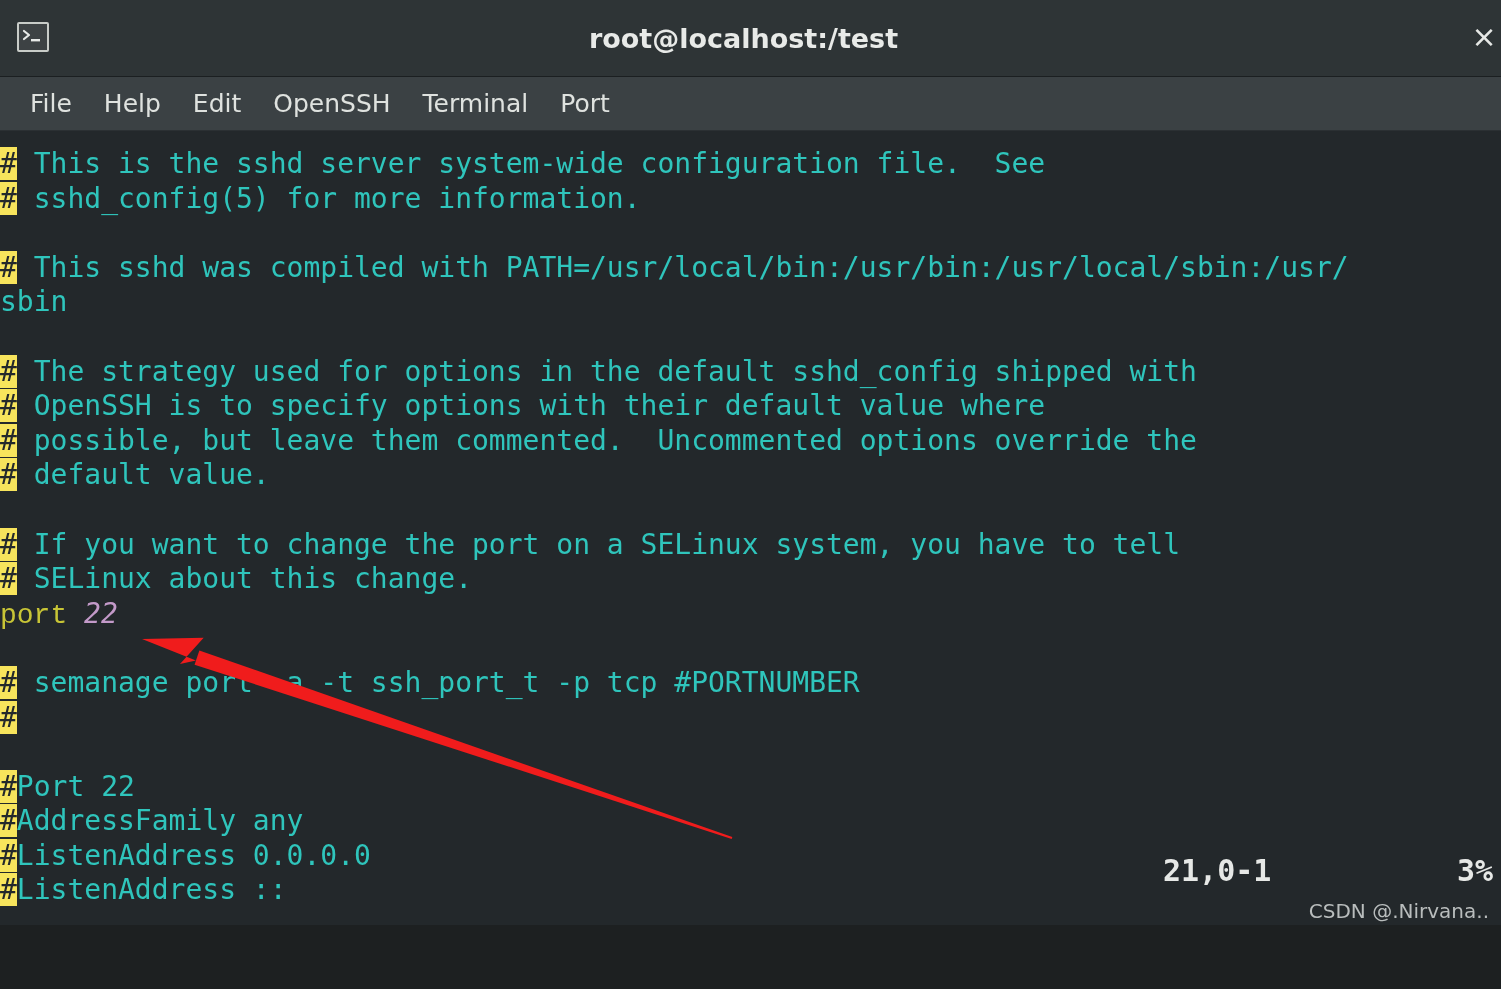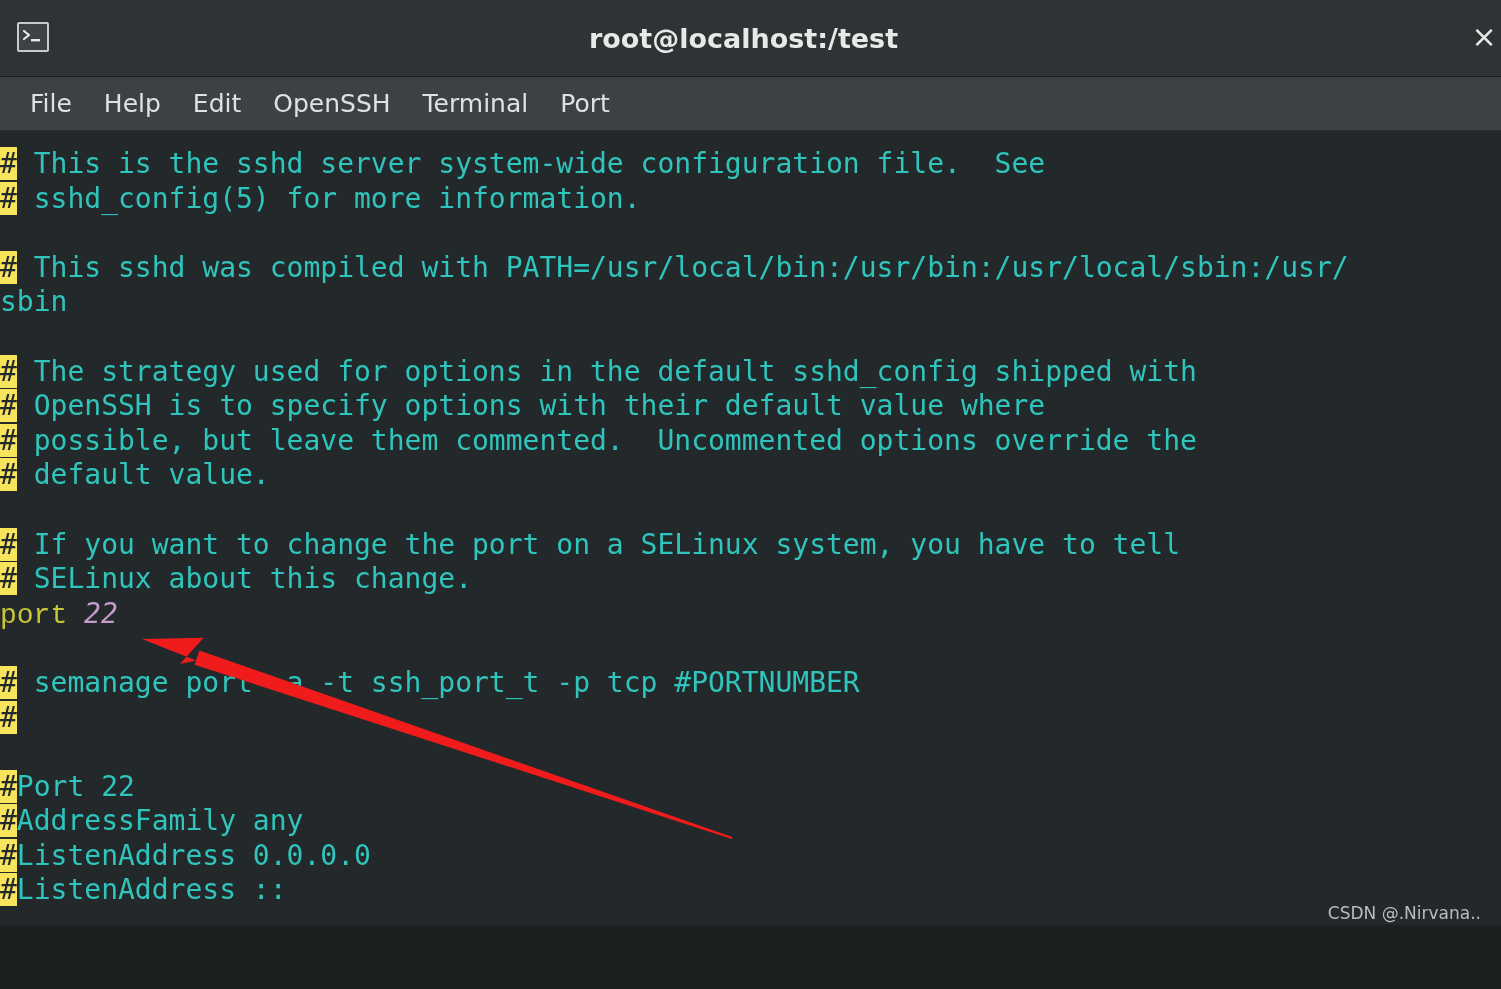--- a/index.html
+++ b/index.html
@@ -133,24 +133,24 @@
     left: 1163px;
     top: 0;
   }
   .status-pct {
     position: absolute;
     right: 8px;
     top: 0;
   }
   .watermark {
     position: absolute;
-    right: 20px;
+    right: 12px;
     bottom: 2px;
     font-family: "DejaVu Sans", sans-serif;
-    font-size: 17px;
+    font-size: 20px;
     color: #b9bdbd;
   }
 
   
   .arrow-layer {
     position: absolute;
     left: 0; top: 0;
     width: 1501px; height: 989px;
     pointer-events: none;
   }
@@ -177,20 +177,24 @@
     <div class="menu-item">Help</div>
     <div class="menu-item">Edit</div>
     <div class="menu-item">OpenSSH</div>
     <div class="menu-item">Terminal</div>
     <div class="menu-item">Port</div>
   </div>
 
   <div class="term">
     <div class="term-inner" id="term-inner"><div class="line"><span class="hash">#</span><span class="cmt"> This is the sshd server system-wide configuration file.  See</span></div><div class="line"><span class="hash">#</span><span class="cmt"> sshd_config(5) for more information.</span></div><div class="line">&nbsp;</div><div class="line"><span class="hash">#</span><span class="cmt"> This sshd was compiled with PATH=/usr/local/bin:/usr/bin:/usr/local/sbin:/usr/</span></div><div class="line"><span class="cmt">sbin</span></div><div class="line">&nbsp;</div><div class="line"><span class="hash">#</span><span class="cmt"> The strategy used for options in the default sshd_config shipped with</span></div><div class="line"><span class="hash">#</span><span class="cmt"> OpenSSH is to specify options with their default value where</span></div><div class="line"><span class="hash">#</span><span class="cmt"> possible, but leave them commented.  Uncommented options override the</span></div><div class="line"><span class="hash">#</span><span class="cmt"> default value.</span></div><div class="line">&nbsp;</div><div class="line"><span class="hash">#</span><span class="cmt"> If you want to change the port on a SELinux system, you have to tell</span></div><div class="line"><span class="hash">#</span><span class="cmt"> SELinux about this change.</span></div><div class="line"><span class="key">port</span><span class="key"> </span><span class="num">22</span></div><div class="line">&nbsp;</div><div class="line"><span class="hash">#</span><span class="cmt"> semanage port -a -t ssh_port_t -p tcp #PORTNUMBER</span></div><div class="line"><span class="hash">#</span></div><div class="line">&nbsp;</div><div class="line"><span class="hash">#</span><span class="cmt">Port 22</span></div><div class="line"><span class="hash">#</span><span class="cmt">AddressFamily any</span></div><div class="line"><span class="hash">#</span><span class="cmt">ListenAddress 0.0.0.0</span></div><div class="line"><span class="hash">#</span><span class="cmt">ListenAddress ::</span></div></div>
 
+    <div class="statusline">
+      <span class="status-pos">21,0-1</span>
+      <span class="status-pct">3%</span>
+    </div>
   </div>
 
   <svg class="arrow-layer" id="arrow-layer" viewBox="0 0 1501 989">
       <polygon points="732.3195984142541,837.0524469125129 199.35506718115528,650.4300598705854 194.5610909673436,664.6433561828912 731.6804015857459,838.9475530874871" fill="#f01c1c"></polygon>
       <polygon points="142,639 203.66964577358576,637.6380931895101 180.00097416479565,664.0065683876563 195.951344069349,660.5215002523225" fill="#f01c1c"></polygon>
     </svg>
 
   <div class="watermark">CSDN @.Nirvana..</div>
 </div>
 

